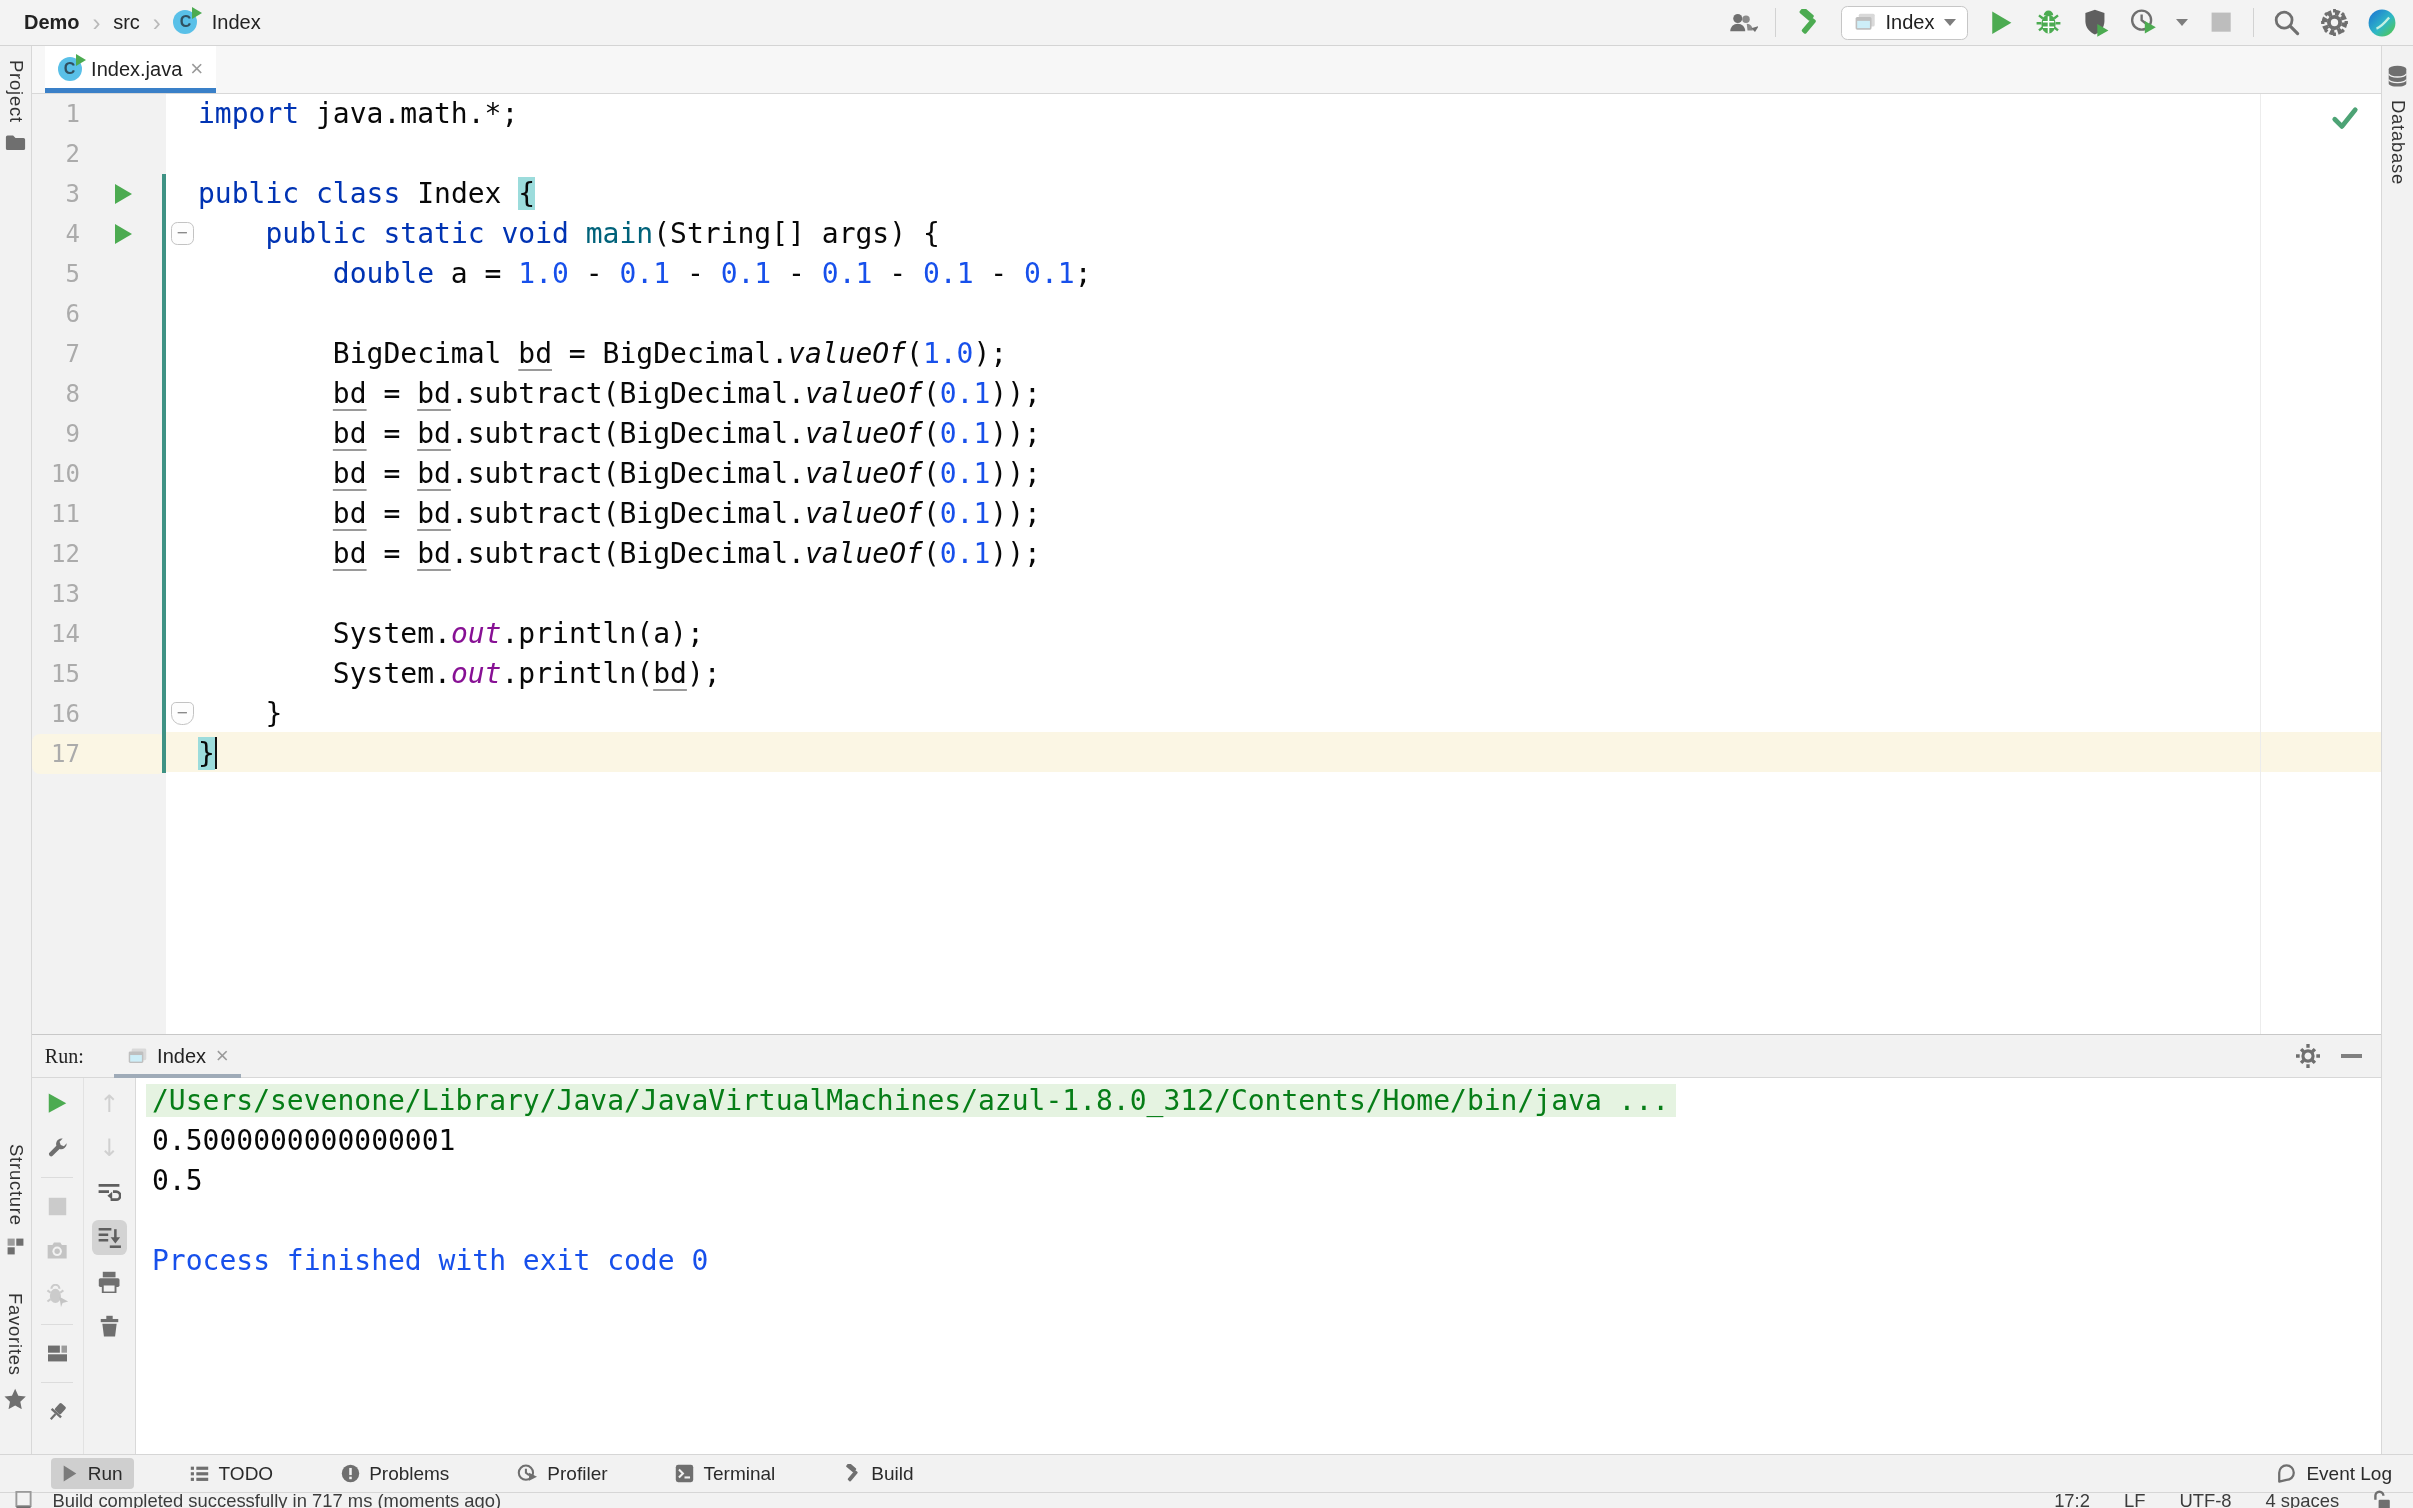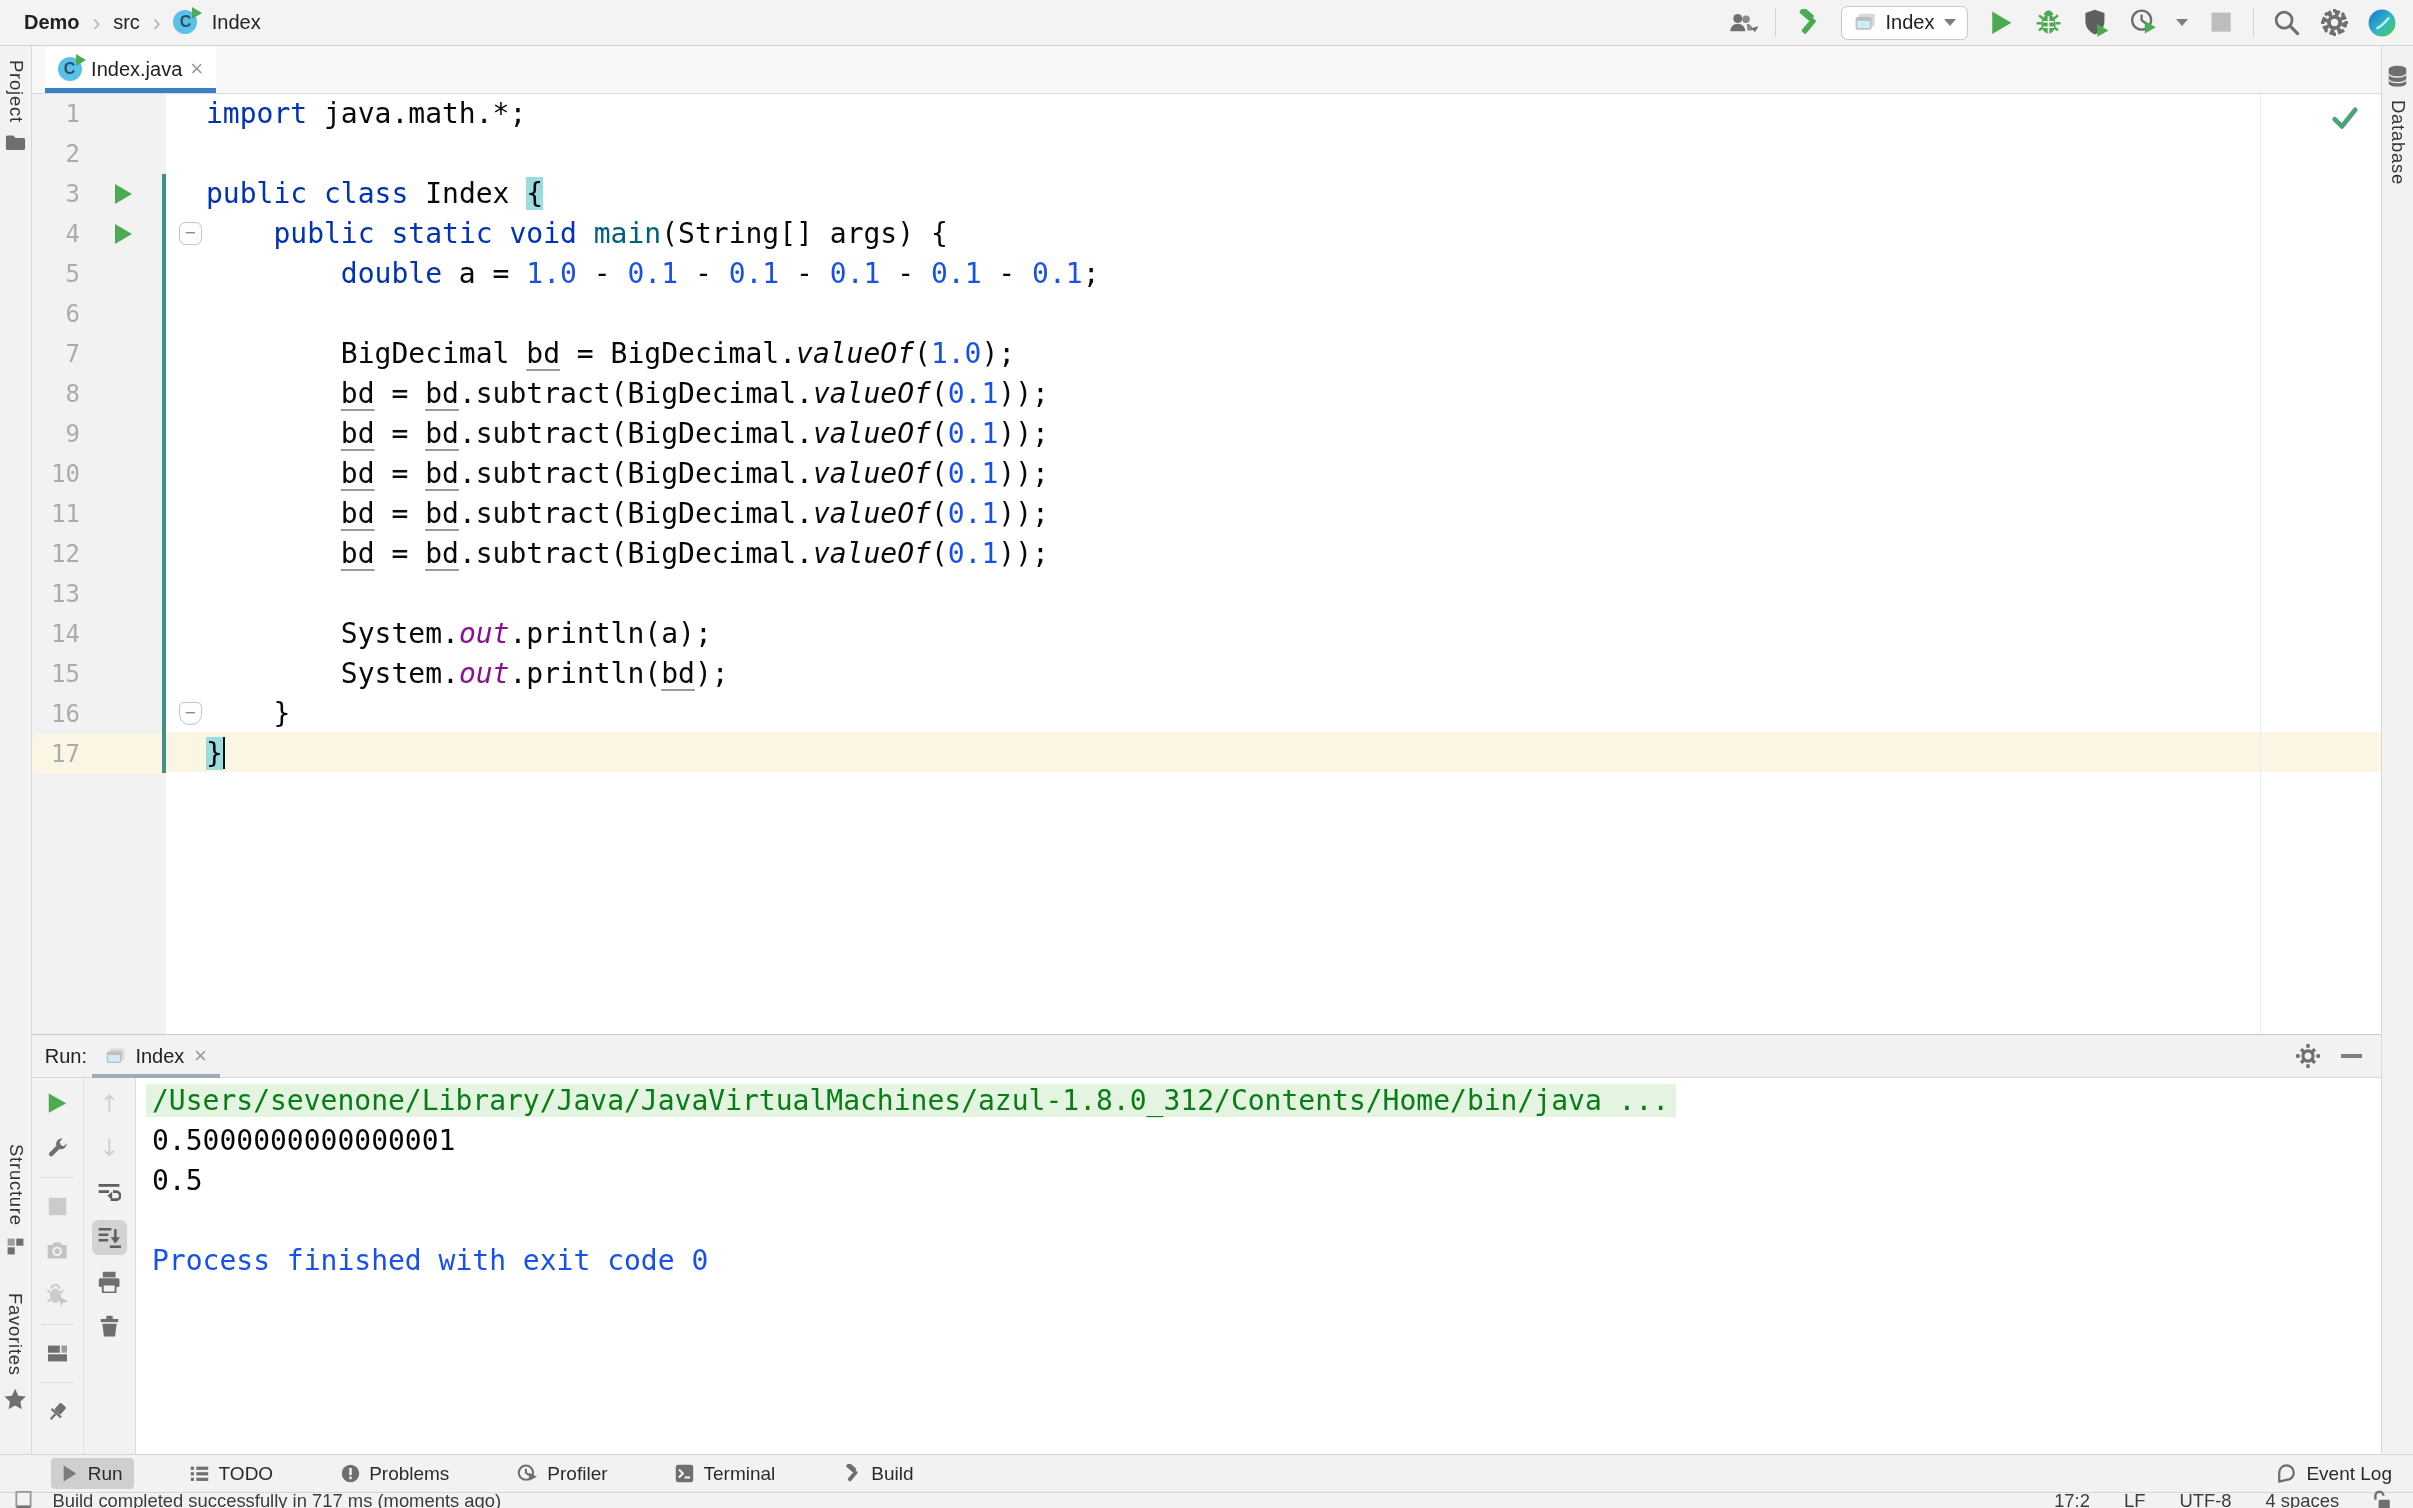--- a/index.html
+++ b/index.html
@@ -50,21 +50,21 @@
   
   .editor { flex:1; position:relative; background:#fff; overflow:hidden; }
   .editor::before { content:""; position:absolute; left:133px; top:0; bottom:0; width:0.8px; background:#dbdbdb; }
   .gutter { position:absolute; left:0; top:0; bottom:0; width:134px; background:#f2f2f2; }
   .gutter-row { height:40px; display:flex; align-items:center; }
   .gutter-row.cur { background:#fbf6e4;border-radius:8px; }
   .lnum { width:48px; text-align:right; font-family:"DejaVu Sans Mono", monospace; font-size:24px; color:#ababab; }
   .arrowcell { flex:1; display:flex; align-items:center; justify-content:center; }
   .runarrow { width:0; height:0; border-top:10.4px solid transparent; border-bottom:10.4px solid transparent; border-left:17.6px solid #4cab51; }
   .vcsbar { position:absolute; left:130px; top:80px; width:4px; height:599px; background:#3e9284; z-index:2; }
-  .codearea { position:absolute; left:134px; right:0; top:0; bottom:0;padding-left:8px; }
+  .codearea { position:absolute; left:134px; right:0; top:0; bottom:0; }
   .cur-strip { position:absolute; left:0; right:0; top:638px; height:40px; background:#fbf6e4; }
   .code-row { position:relative; height:40px; line-height:40px; white-space:pre; padding-left:32px;
               font-family:"DejaVu Sans Mono", monospace; font-size:28px; color:#080808; }
   .tk-k { color:#0033b3; }
   .tk-n { color:#1750eb; }
   .tk-d { color:#00627a; }
   .tk-f { color:#871094; font-style:italic; }
   .tk-m { font-style:italic; }
   .tk-u { text-decoration:underline; text-decoration-color:#9a9a9a; text-underline-offset:5.6px; }
   .tk-b { background:#9cdcdc; }
@@ -72,21 +72,21 @@
   .foldbox { position:absolute; left:4.8px; top:8px; width:23px; height:23px; background:#fdfdfd;
              border:1.6px solid #c3c3c3; border-radius:6.4px; color:#8a8a8a; font-size:19px; line-height:19px;
              text-align:center; font-family:"Liberation Sans",sans-serif; }
   .foldbox.end { border-radius:4.8px 4.8px 10.4px 10.4px; }
   .marginline { position:absolute; left:2228px; top:0; bottom:0; width:0.8px; background:#ececec; }
   .insp-check { position:absolute; right:21px; top:11.2px; }
 
   
   .runpanel { height:420px; border-top:0.8px solid #c8c8c8; display:flex; flex-direction:column; background:#fff; }
   .runheader { height:43px; background:#f2f2f2; border-bottom:0.8px solid #d8d8d8; display:flex; align-items:center; padding:0 19px 0 12.8px; }
-  .runheader .rlabel { font-size:20px; color:#222; margin-right:5px; }
+  .runheader .rlabel { font-size:20px; color:#222; margin-right:30px;font-family:Liberation Serif, serif; }
   .runtab { position:relative; height:43px; display:flex; align-items:center; gap:9.6px; padding:0 12.8px; }
   .runtab::after { content:""; position:absolute; left:0; right:0; bottom:0; height:4px; background:#9fabb8; }
   .runtab .lbl { font-size:20px; color:#222; }
   .rh-right { margin-left:auto; display:flex; align-items:center; gap:21px; }
   .minimize { width:21px; height:4px; background:#808080; }
   .runbody { flex:1; display:flex; min-height:0; }
   .runtools { width:104px; background:#f2f2f2; border-right:0.8px solid #d9d9d9; display:flex; }
   .rt-col { width:52px; display:flex; flex-direction:column; align-items:center; padding-top:8px; gap:9.6px; }
   .rt-col.first { border-right:0.8px solid #e2e2e2; }
   .rt-btn { width:35px; height:35px; display:flex; align-items:center; justify-content:center; border-radius:6.4px; }

